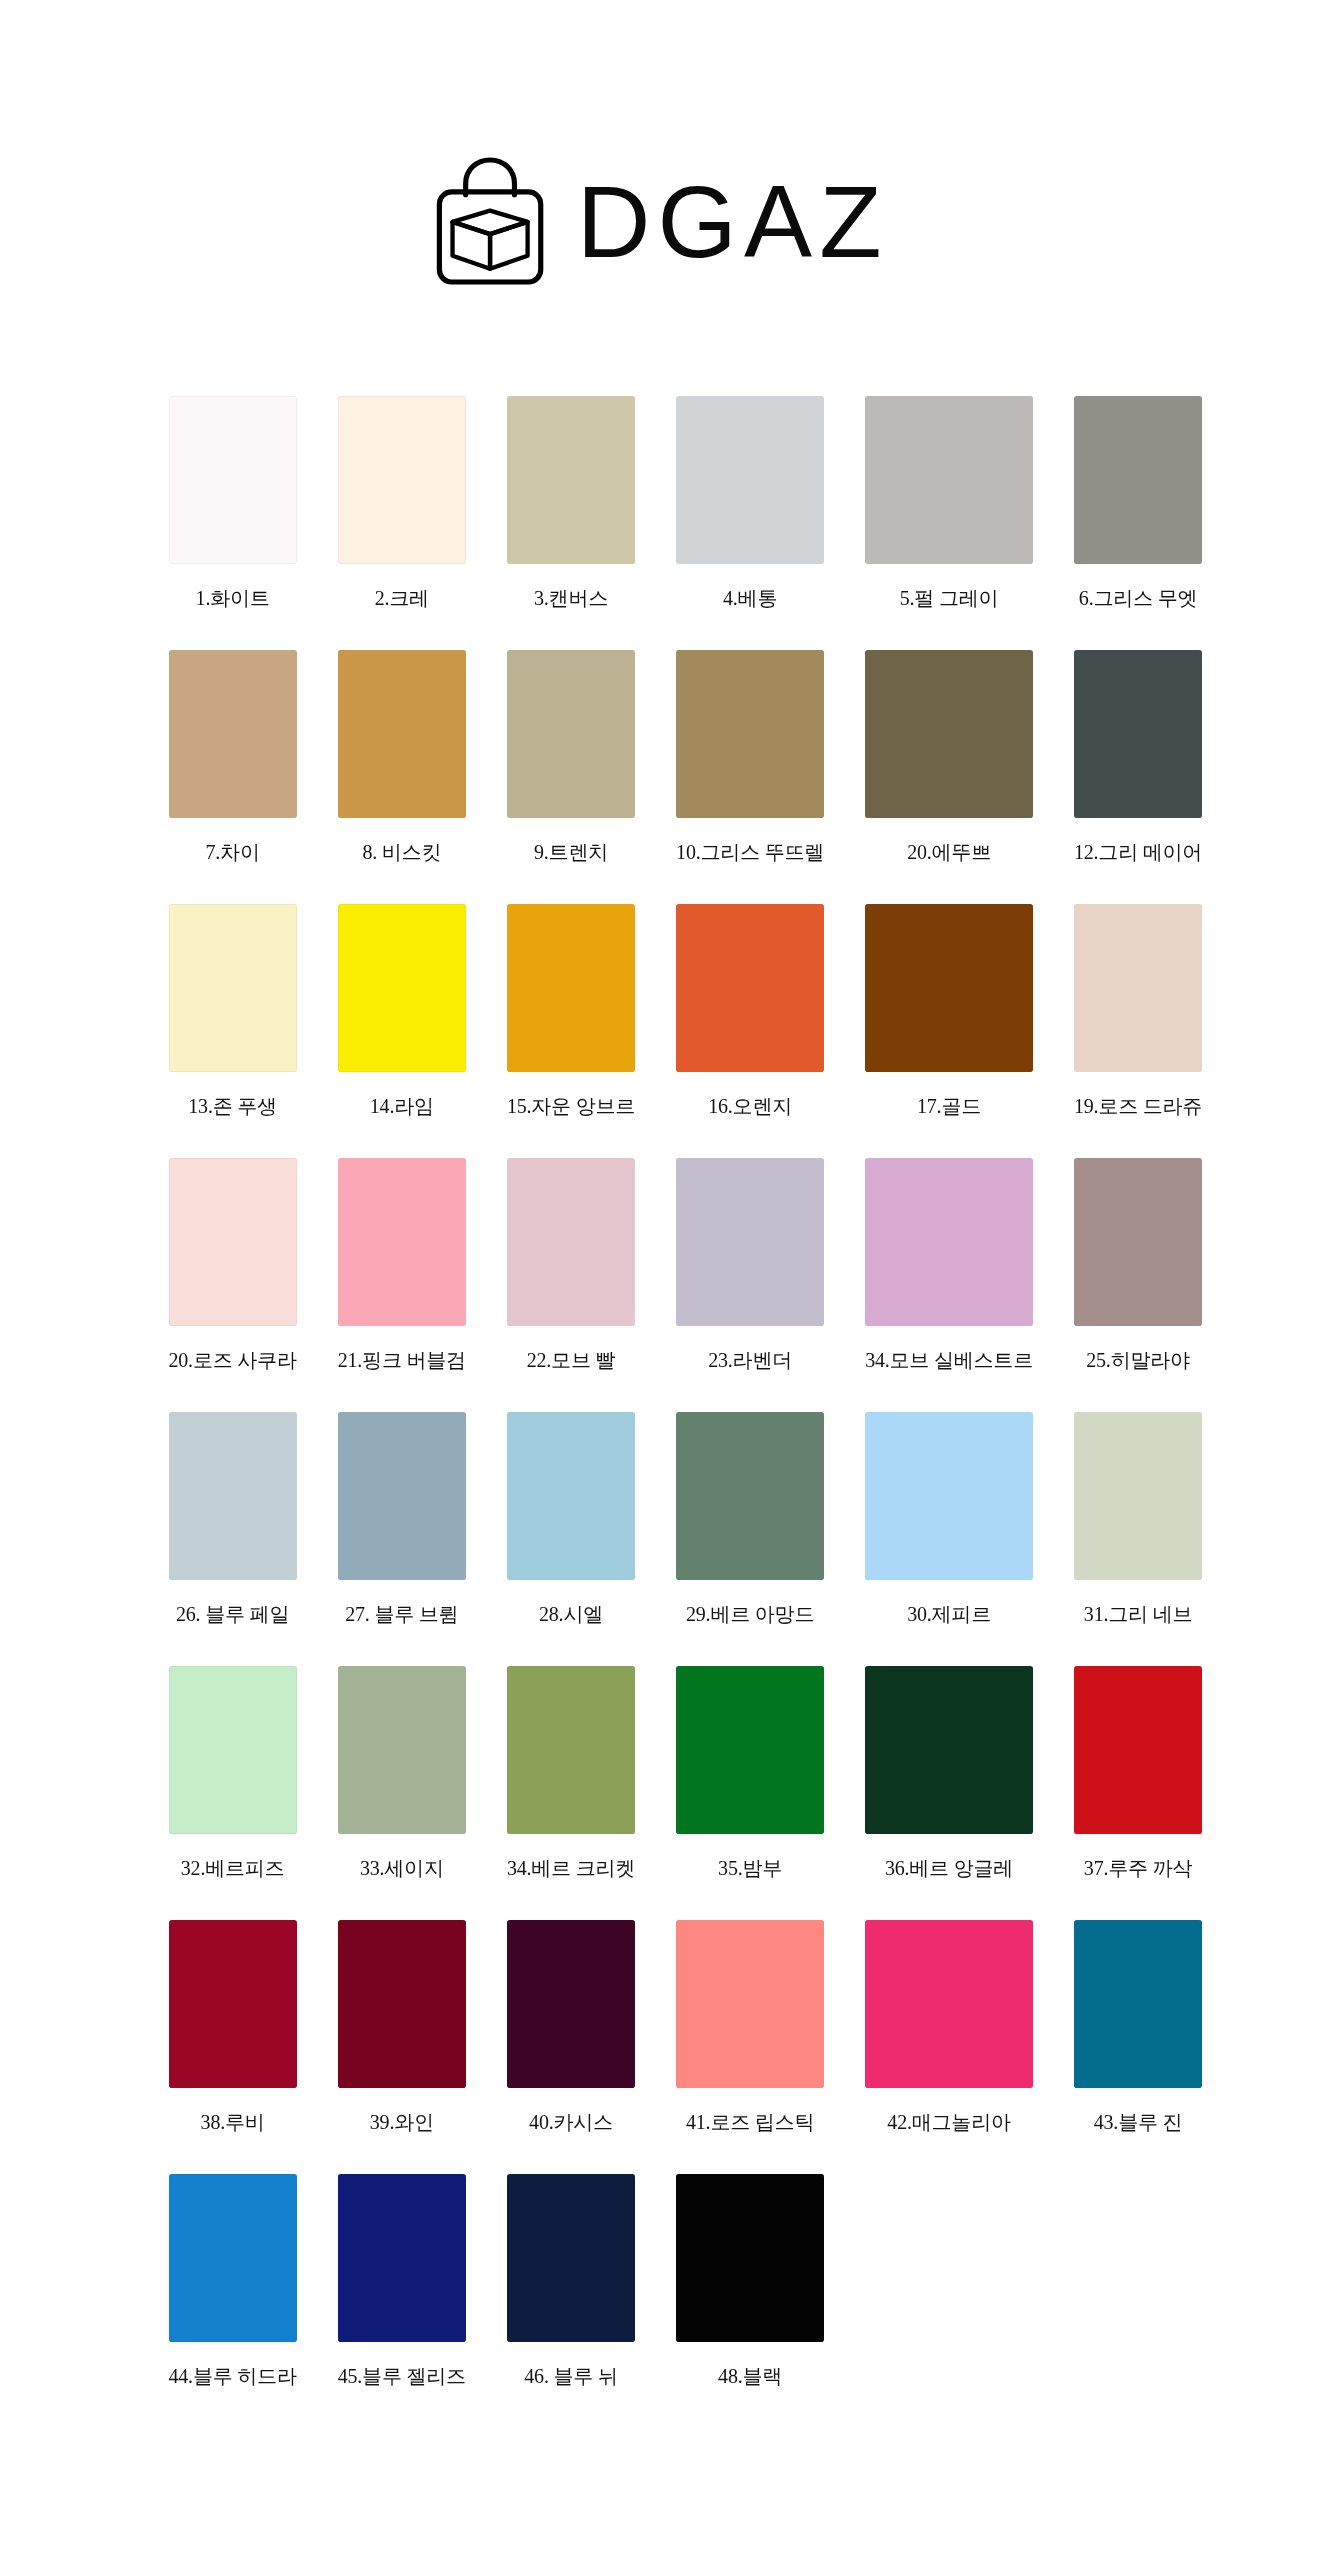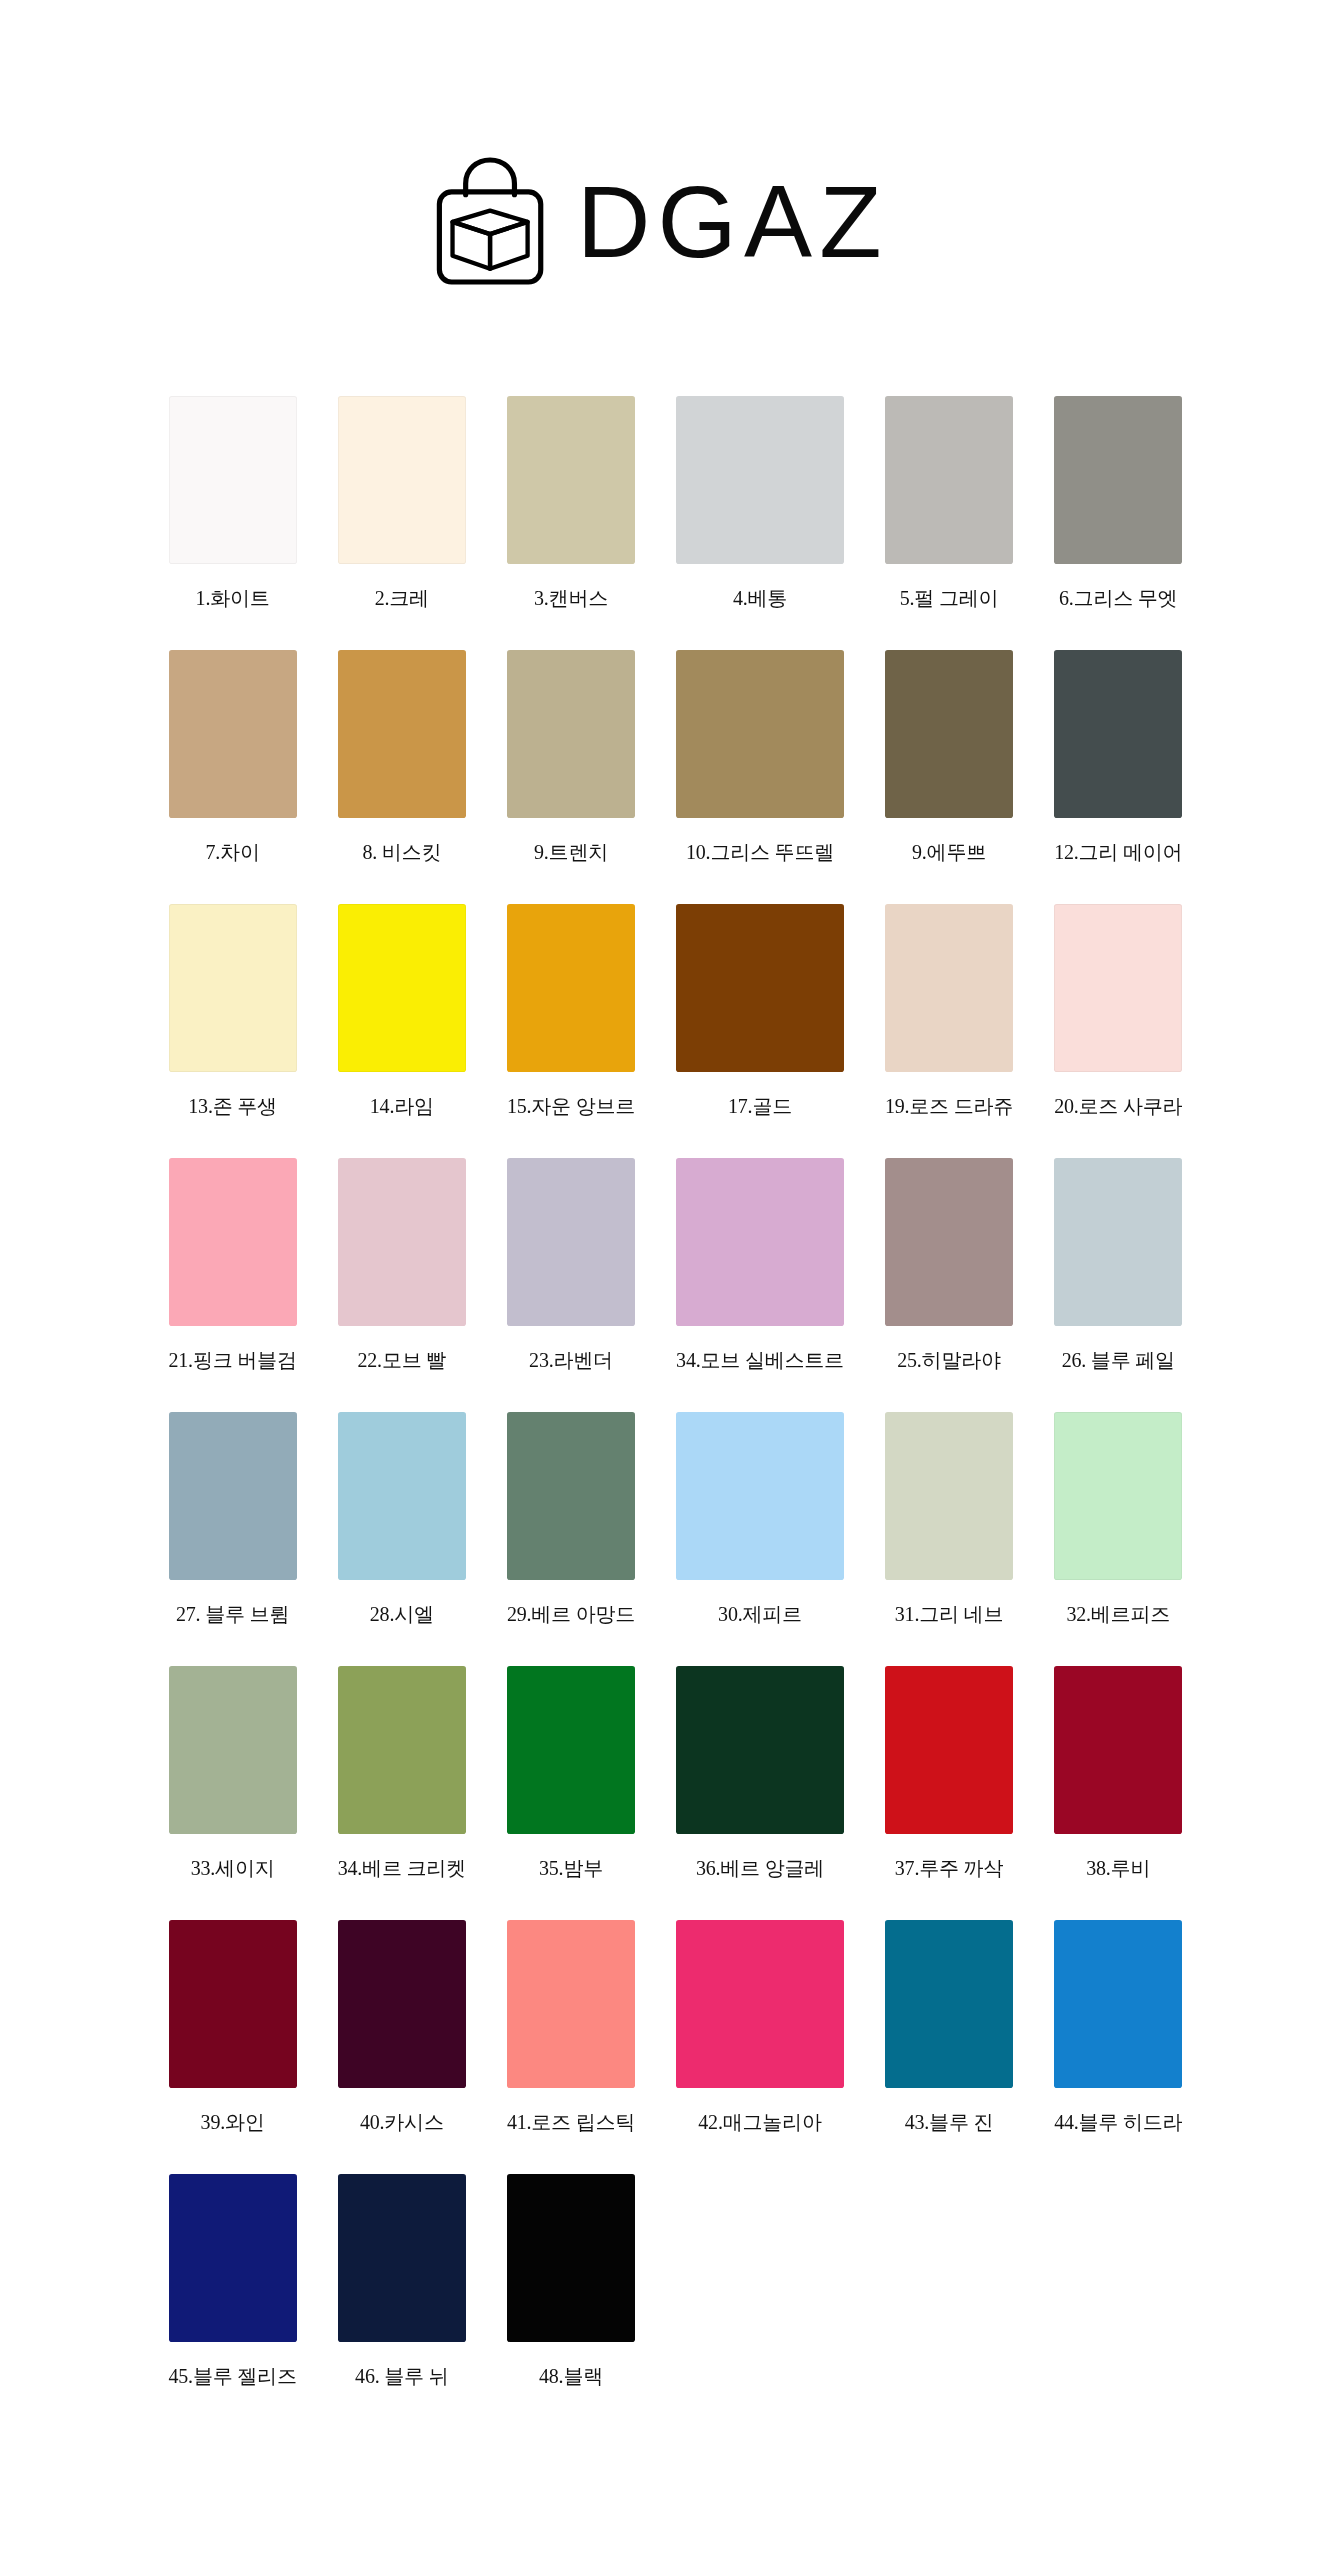--- a/index.html
+++ b/index.html
@@ -155,39 +155,43 @@
       <div class="swatch-cell">
         <div class="swatch-chip" style="background-color: rgb(188, 177, 144);"></div>
         <div class="swatch-label">9.트렌치</div>
       </div>
       <div class="swatch-cell">
         <div class="swatch-chip" style="background-color: rgb(162, 138, 92);"></div>
         <div class="swatch-label">10.그리스 뚜뜨렐</div>
       </div>
       <div class="swatch-cell">
         <div class="swatch-chip" style="background-color: rgb(111, 99, 72);"></div>
-        <div class="swatch-label">9.에뚜쁘</div>
+        <div class="swatch-label">20.에뚜쁘</div>
       </div>
       <div class="swatch-cell">
         <div class="swatch-chip" style="background-color: rgb(68, 77, 78);"></div>
         <div class="swatch-label">12.그리 메이어</div>
       </div>
       <div class="swatch-cell">
         <div class="swatch-chip is-light" style="background-color: rgb(250, 241, 196);"></div>
         <div class="swatch-label">13.존 푸생</div>
       </div>
       <div class="swatch-cell">
         <div class="swatch-chip is-light" style="background-color: rgb(250, 238, 3);"></div>
         <div class="swatch-label">14.라임</div>
       </div>
       <div class="swatch-cell">
         <div class="swatch-chip" style="background-color: rgb(232, 164, 12);"></div>
         <div class="swatch-label">15.자운 앙브르</div>
       </div>
       <div class="swatch-cell">
+        <div class="swatch-chip" style="background-color: rgb(226, 90, 44);"></div>
+        <div class="swatch-label">16.오렌지</div>
+      </div>
+      <div class="swatch-cell">
         <div class="swatch-chip" style="background-color: rgb(124, 62, 5);"></div>
         <div class="swatch-label">17.골드</div>
       </div>
       <div class="swatch-cell">
         <div class="swatch-chip" style="background-color: rgb(233, 213, 197);"></div>
         <div class="swatch-label">19.로즈 드라쥬</div>
       </div>
       <div class="swatch-cell">
         <div class="swatch-chip is-light" style="background-color: rgb(250, 222, 218);"></div>
         <div class="swatch-label">20.로즈 사쿠라</div>

